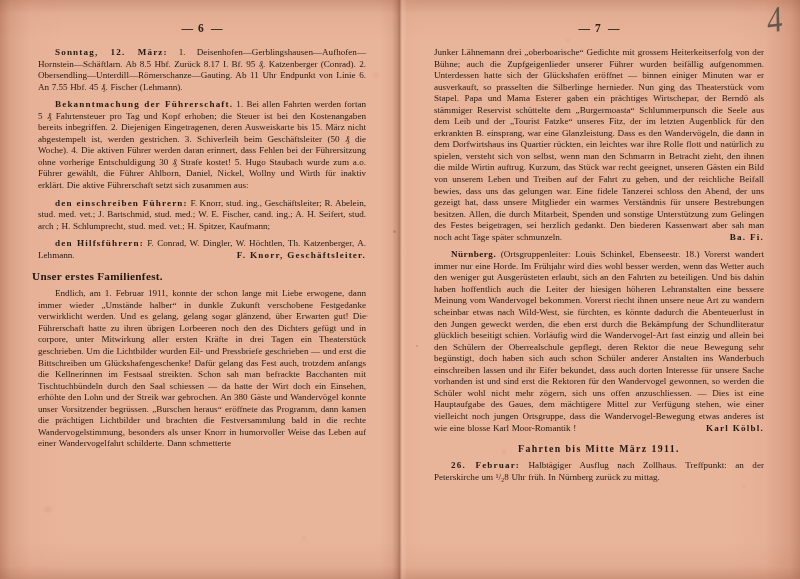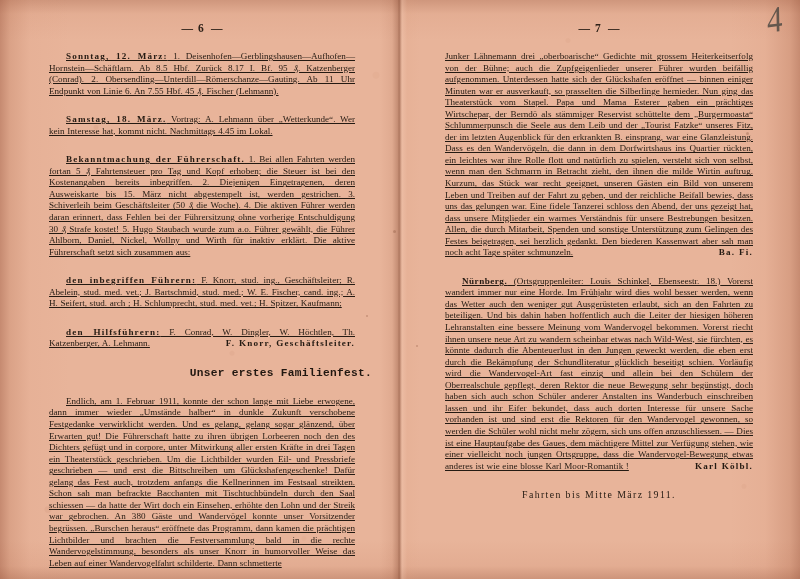--- a/index.html
+++ b/index.html
@@ -87,53 +87,52 @@
     text-align: center;
     font-size: 11.5px;
     letter-spacing: 2.2px;
     color: #2e2118;
     margin: 22px 0 13px 0;
     font-weight: 600;
   }
   .folio .dash { letter-spacing: 0; padding: 0 5px; }
 
   p.body {
-    margin: 17px;
+    margin: 6px;
     font-size: 9.1px;
     line-height: 11.55px;
     color: #241a12;
     text-align: justify;
     text-align-last: left;
     hyphens: none;
     word-spacing: 0.35px;
-    text-decoration: underline;
   }
   p.body.indent { text-indent: 17px; }
   p.body.cont   { text-indent: 0; }
 
   .lead {
     font-weight: 600;
     letter-spacing: 1.15px;
   }
   .lead-tight { font-weight: 600; letter-spacing: 0.5px; }
   .bold { font-weight: 600; }
 
   h2.section-title {
-    font-family: Liberation Mono, monospace;
+    font-family: Liberation Serif, serif;
     font-size: 11.2px;
     font-weight: 700;
-    text-align: right;
+    text-align: left;
     color: #211710;
     margin: 9px 0 5px 0;
     letter-spacing: 0.3px;
   }
 
   h3.sub-title {
     font-size: 9.8px;
-    font-weight: 400;
+    font-weight: 700;
     text-align: center;
     color: #241a12;
     margin: 9px 0 4px 0;
     letter-spacing: 1.4px;
   }
 
   .inline-sig {
     float: right;
     letter-spacing: 1.2px;
     font-weight: 600;
@@ -174,26 +173,25 @@
   <div class="speck" style="left:416px; top:345px; width:2px; height:2px;"></div>
 
   <div class="page page-left">
 
     <div class="folio">
       <span class="dash">—</span><span>6</span><span class="dash">—</span>
     </div>
 
     <p class="body indent"><span class="lead">Sonntag, 12. März:</span><span> 1. Deisenhofen—Gerblingshausen—Aufhofen—Hornstein—Schäftlarn. Ab 8.5 Hbf. Zurück 8.17 I. Bf. 95 ₰. Katzenberger (Conrad). 2. Obersendling—Unterdill—Römerschanze—Gauting. Ab 11 Uhr Endpunkt von Linie 6. An 7.55 Hbf. 45 ₰. Fischer (Lehmann).</span></p>
 
-    <p class="body indent"><span class="lead">Samstag, 18. März.</span><span> Vortrag: A. Lehmann über „Wetterkunde“. Wer kein Interesse hat, kommt nicht. Nachmittags 4.45 im Lokal.</span></p>
 
 
     <p class="body indent"><span class="lead">Bekanntmachung der Führerschaft.</span><span> 1. Bei allen Fahrten werden fortan 5 ₰ Fahrtensteuer pro Tag und Kopf erhoben; die Steuer ist bei den Kostenangaben bereits inbegriffen. 2. Diejenigen Eingetragenen, deren Ausweiskarte bis 15. März nicht abgestempelt ist, werden gestrichen. 3. Schiverleih beim Geschäftsleiter (50 ₰ die Woche). 4. Die aktiven Führer werden daran erinnert, dass Fehlen bei der Führersitzung ohne vorherige Entschuldigung 30 ₰ Strafe kostet! 5. Hugo Staubach wurde zum a.o. Führer gewählt, die Führer Ahlborn, Daniel, Nickel, Wollny und Wirth für inaktiv erklärt. Die aktive Führerschaft setzt sich zusammen aus:</span></p>
 
-    <p class="body indent"><span class="lead">den inbegriffen Führern:</span><span> F. Knorr, stud. ing., Geschäftsleiter; R. Abelein, stud. med. vet.; J. Bartschmid, stud. med.; W. E. Fischer, cand. ing.; A. H. Seifert, stud. arch ; H. Schlumprecht, stud. med. vet.; H. Spitzer, Kaufmann;</span></p>
+    <p class="body indent"><span class="lead">den einschreiben Führern:</span><span> F. Knorr, stud. ing., Geschäftsleiter; R. Abelein, stud. med. vet.; J. Bartschmid, stud. med.; W. E. Fischer, cand. ing.; A. H. Seifert, stud. arch ; H. Schlumprecht, stud. med. vet.; H. Spitzer, Kaufmann;</span></p>
 
 
     <p class="body indent"><span class="lead">den Hilfsführern:</span><span> F. Conrad, W. Dingler, W. Höchtlen, Th. Katzenberger, A. Lehmann.</span><span class="inline-sig">F. Knorr, Geschäftsleiter.</span></p>
 
     <h2 class="section-title">Unser erstes Familienfest.</h2>
 
     <p class="body indent">Endlich, am 1. Februar 1911, konnte der schon lange mit Liebe erwogene, dann immer wieder „Umstände halber“ in dunkle Zukunft verschobene Festgedanke verwirklicht werden. Und es gelang, gelang sogar glänzend, über Erwarten gut! Die Führerschaft hatte zu ihren übrigen Lorbeeren noch den des Dichters gefügt und in corpore, unter Mitwirkung aller ersten Kräfte in drei Tagen ein Theaterstück geschrieben. Um die Lichtbilder wurden Eil- und Pressbriefe geschrieben — und erst die Bittschreiben um Glückshafengeschenke! Dafür gelang das Fest auch, trotzdem anfangs die Kellnerinnen im Festsaal streikten. Schon sah man befrackte Bacchanten mit Tischtuchbündeln durch den Saal schiessen — da hatte der Wirt doch ein Einsehen, erhöhte den Lohn und der Streik war gebrochen. An 380 Gäste und Wandervögel konnte unser Vorsitzender begrüssen. „Burschen heraus“ eröffnete das Programm, dann kamen die prächtigen Lichtbilder und brachten die Festversammlung bald in die rechte Wandervogelstimmung, besonders als unser Knorr in humorvoller Weise das Leben auf einer Wandervogelfahrt schilderte. Dann schmetterte</p>
 
   </div>
 
@@ -204,19 +202,20 @@
     <div class="folio">
       <span class="dash">—</span><span>7</span><span class="dash">—</span>
     </div>
 
     <p class="body cont"><span>Junker Lähnemann drei „oberboarische“ Gedichte mit grossem Heiterkeitserfolg von der Bühne; auch die Zupfgeigenlieder unserer Führer wurden beifällig aufgenommen. Unterdessen hatte sich der Glückshafen eröffnet — binnen einiger Minuten war er ausverkauft, so prasselten die Silberlinge hernieder. Nun ging das Theaterstück vom Stapel. Papa und Mama Esterer gaben ein prächtiges Wirtschepar, der Berndö als stämmiger Reservist schüttelte dem „Burgermoasta“ Schlummerpunsch die Seele aus dem Leib und der „Tourist Fatzke“ unseres Fitz, der im letzten Augenblick für den erkrankten B. einsprang, war eine Glanzleistung. Dass es den Wandervögeln, die dann in dem Dorfwirtshaus ins Quartier rückten, ein leichtes war ihre Rolle flott und natürlich zu spielen, versteht sich von selbst, wenn man den Schmarrn in Betracht zieht, den ihnen die milde Wirtin auftrug. Kurzum, das Stück war recht geeignet, unseren Gästen ein Bild von unserem Leben und Treiben auf der Fahrt zu geben, und der reichliche Beifall bewies, dass uns das gelungen war. Eine fidele Tanzerei schloss den Abend, der uns gezeigt hat, dass unsere Mitglieder ein warmes Verständnis für unsere Bestrebungen besitzen. Allen, die durch Mitarbeit, Spenden und sonstige Unterstützung zum Gelingen des Festes beigetragen, sei herzlich gedankt. Den biederen Kassenwart aber sah man noch acht Tage später schmunzeln.</span><span class="inline-sig">Ba. Fi.</span></p>
 
     <p class="body indent"><span class="lead-tight bold">Nürnberg.</span><span> (Ortsgruppenleiter: Louis Schinkel, Ebenseestr. 18.)</span><span> Vorerst wandert immer nur eine Horde. Im Frühjahr wird dies wohl besser werden, wenn das Wetter auch den weniger gut Ausgerüsteten erlaubt, sich an den Fahrten zu beteiligen. Und bis dahin haben hoffentlich auch die Leiter der hiesigen höheren Lehranstalten eine bessere Meinung vom Wandervogel bekommen. Vorerst riecht ihnen unsere neue Art zu wandern scheinbar etwas nach Wild-West, sie fürchten, es könnte dadurch die Abenteuerlust in den Jungen geweckt werden, die eben erst durch die Bekämpfung der Schundliteratur glücklich beseitigt schien. Vorläufig wird die Wandervogel-Art fast einzig und allein bei den Schülern der Oberrealschule gepflegt, deren Rektor die neue Bewegung sehr begünstigt, doch haben sich auch schon Schüler anderer Anstalten ins Wanderbuch einschreiben lassen und ihr Eifer bekundet, dass auch dorten Interesse für unsere Sache vorhanden ist und sind erst die Rektoren für den Wandervogel gewonnen, so werden die Schüler wohl nicht mehr zögern, sich uns offen anzuschliessen. — Dies ist eine Hauptaufgabe des Gaues, dem mächtigere Mittel zur Verfügung stehen, wie einer vielleicht noch jungen Ortsgruppe, dass die Wandervogel-Bewegung etwas anderes ist wie eine blosse Karl Moor-Romantik !</span><span class="inline-sig">Karl Kölbl.</span></p>
 
     <h3 class="sub-title">Fahrten bis Mitte März 1911.</h3>
 
+    <p class="body indent"><span class="lead">26. Februar:</span><span> Halbtägiger Ausflug nach Zollhaus. Treffpunkt: an der Peterskirche um ¹/₂8 Uhr früh. In Nürnberg zurück zu mittag.</span></p>
 
 
   </div>
 
   <div class="gutter"></div>
 
 </div>
 
 </body></html>

